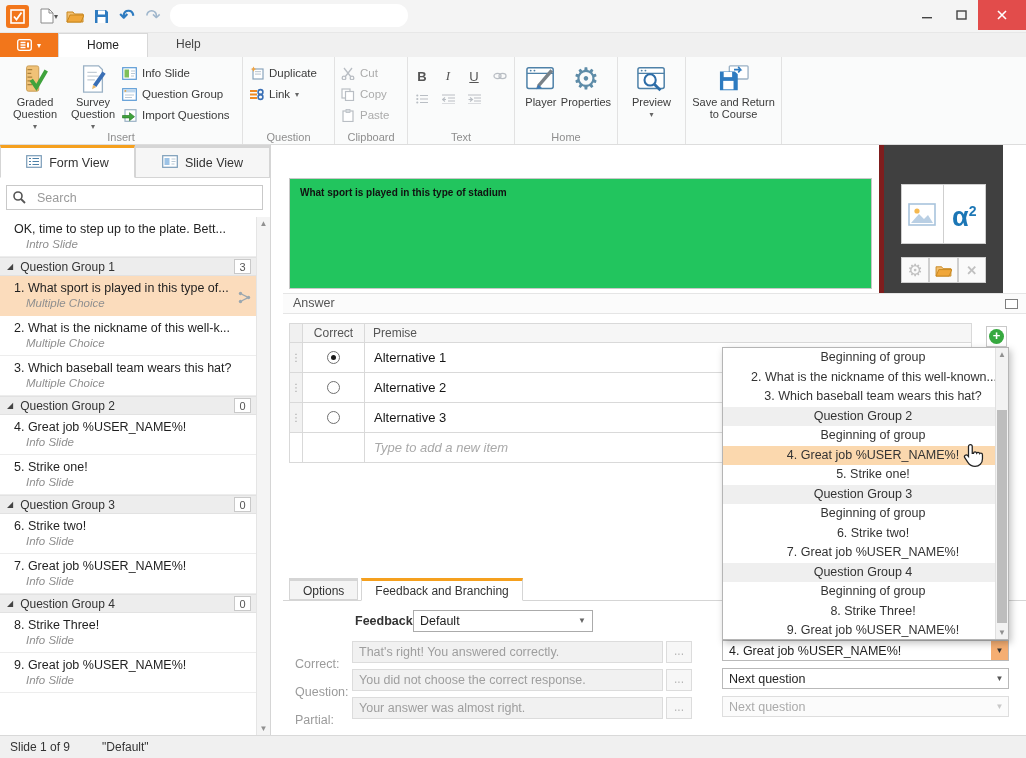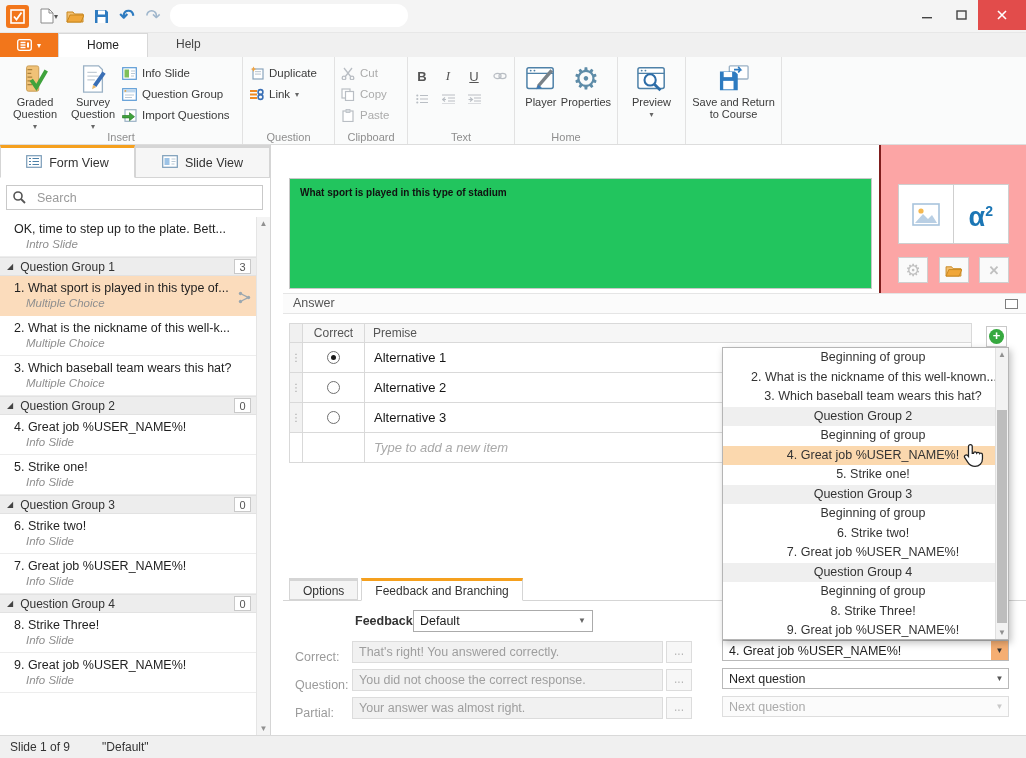--- a/index.html
+++ b/index.html
@@ -69,21 +69,21 @@
 
   
   .statusbar { position:absolute; left:0; bottom:0; width:100%; height:23px; background:#F0F0F0; border-top:1px solid #D9D9D9; display:flex; align-items:center; font-size:12px; color:#333; }
   .statusbar .s1 { margin-left:10px; } .statusbar .s2 { margin-left:32px; }
 
   
   .qheader { position:absolute; left:283px; top:145px; width:595px; height:27px; background:#FBFBFB; border-bottom:1px solid #E5E5E5; line-height:26px; padding-left:10px; font-size:12.5px; color:#555; }
   .qbox { position:absolute; left:289px; top:178px; width:583px; height:111px; border:1px solid #C8C8C8; background:#22c55e; padding:8px 10px; font-size:10px; font-weight:bold; color:#111; }
 
   
-  .mediapanel { position:absolute; left:879px; top:145px; width:147px; height:148px; background:#fca5a5; border-left:2px solid #7f1d1d; }
+  .mediapanel { position:absolute; left:879px; top:145px; width:124px; height:148px; background:#404040; border-left:5px solid #7f1d1d; }
   .mtabs { display:flex; height:26px; }
   .media-bigs { display:flex; margin:13px 17px 0 17px; }
   .media-big { width:57px; height:60px; border:1px solid #CFCFCF; background:#fff; display:flex; align-items:center; justify-content:center; }
   .media-big + .media-big { border-left:none; }
   .alpha { color:#1B76B5; font-size:27px; font-weight:bold; line-height:27px; }
   .alpha sup { font-size:14px; }
   .media-smalls { display:flex; justify-content:space-between; margin:13px 17px 0 17px; }
   .media-sm { width:30px; height:26px; border:1px solid #CFCFCF; background:#FAFAFA; display:flex; align-items:center; justify-content:center; }
   .gear-sm { font-size:17px; color:#C0C0C0; }
   .x-sm { font-size:13px; font-weight:bold; color:#C0C0C0; }
@@ -111,21 +111,21 @@
 
   
   .btabs { position:absolute; left:283px; top:578px; right:0; height:23px; border-bottom:1px solid #D5D5D5; display:flex; padding-left:6px; gap:3px; }
   .btab { padding:0 13px; line-height:20px; font-size:12px; color:#333; background:#F4F4F4; border:1px solid #D5D5D5; border-top:3px solid #D5D5D5; }
   .btab.active { background:#fff; border-top:3px solid #F5A01E; border-bottom:1px solid #fff; margin-bottom:-1px; }
   .bottompanel { position:absolute; left:283px; top:601px; right:0; bottom:23px; background:#fff; }
   .flabel-main { position:absolute; left:72px; top:13px; font-weight:bold; color:#333; font-size:12.5px; }
   .fcombo { position:absolute; left:130px; top:9px; width:180px; height:22px; border:1px solid #ABABAB; background:#fff; font-size:12.5px; line-height:20px; padding-left:6px; color:#222; }
   .fcombo .car { position:absolute; right:6px; top:0; font-size:8px; color:#666; line-height:20px; }
   .frow { position:absolute; left:12px; right:0; height:22px; }
-  .frow .flab { position:absolute; left:0; top:9px; color:#9B9B9B; font-size:12.5px; }
+  .frow .flab { position:absolute; left:0; top:16px; color:#9B9B9B; font-size:12.5px; }
   .ffield { position:absolute; left:57px; width:311px; height:22px; background:#F1F1F1; border:1px solid #DCDCDC; color:#9E9E9E; font-size:12.5px; line-height:20px; padding-left:6px; white-space:nowrap; overflow:hidden; }
   .dots { position:absolute; left:371px; width:26px; height:22px; background:#F7F7F7; border:1px solid #DCDCDC; color:#B5B5B5; text-align:center; line-height:18px; font-size:12px; }
 
   
   .bcombo { position:absolute; left:439px; width:287px; height:21px; border:1px solid #B9B9B9; background:#fff; display:flex; align-items:center; font-size:12.5px; color:#1F1F1F; }
   .bcombo .txt { flex:1; padding-left:6px; white-space:nowrap; overflow:hidden; }
   .bcombo .arrow { width:17px; align-self:stretch; display:flex; align-items:center; justify-content:center; font-size:8px; color:#555; }
   .bcombo.active .arrow { background:#F5AE72; color:#333; }
   .bcombo.disabled { background:#FBFBFB; border-color:#DEDEDE; color:#ABABAB; }
   .bcombo.disabled .arrow { color:#C9C9C9; }

